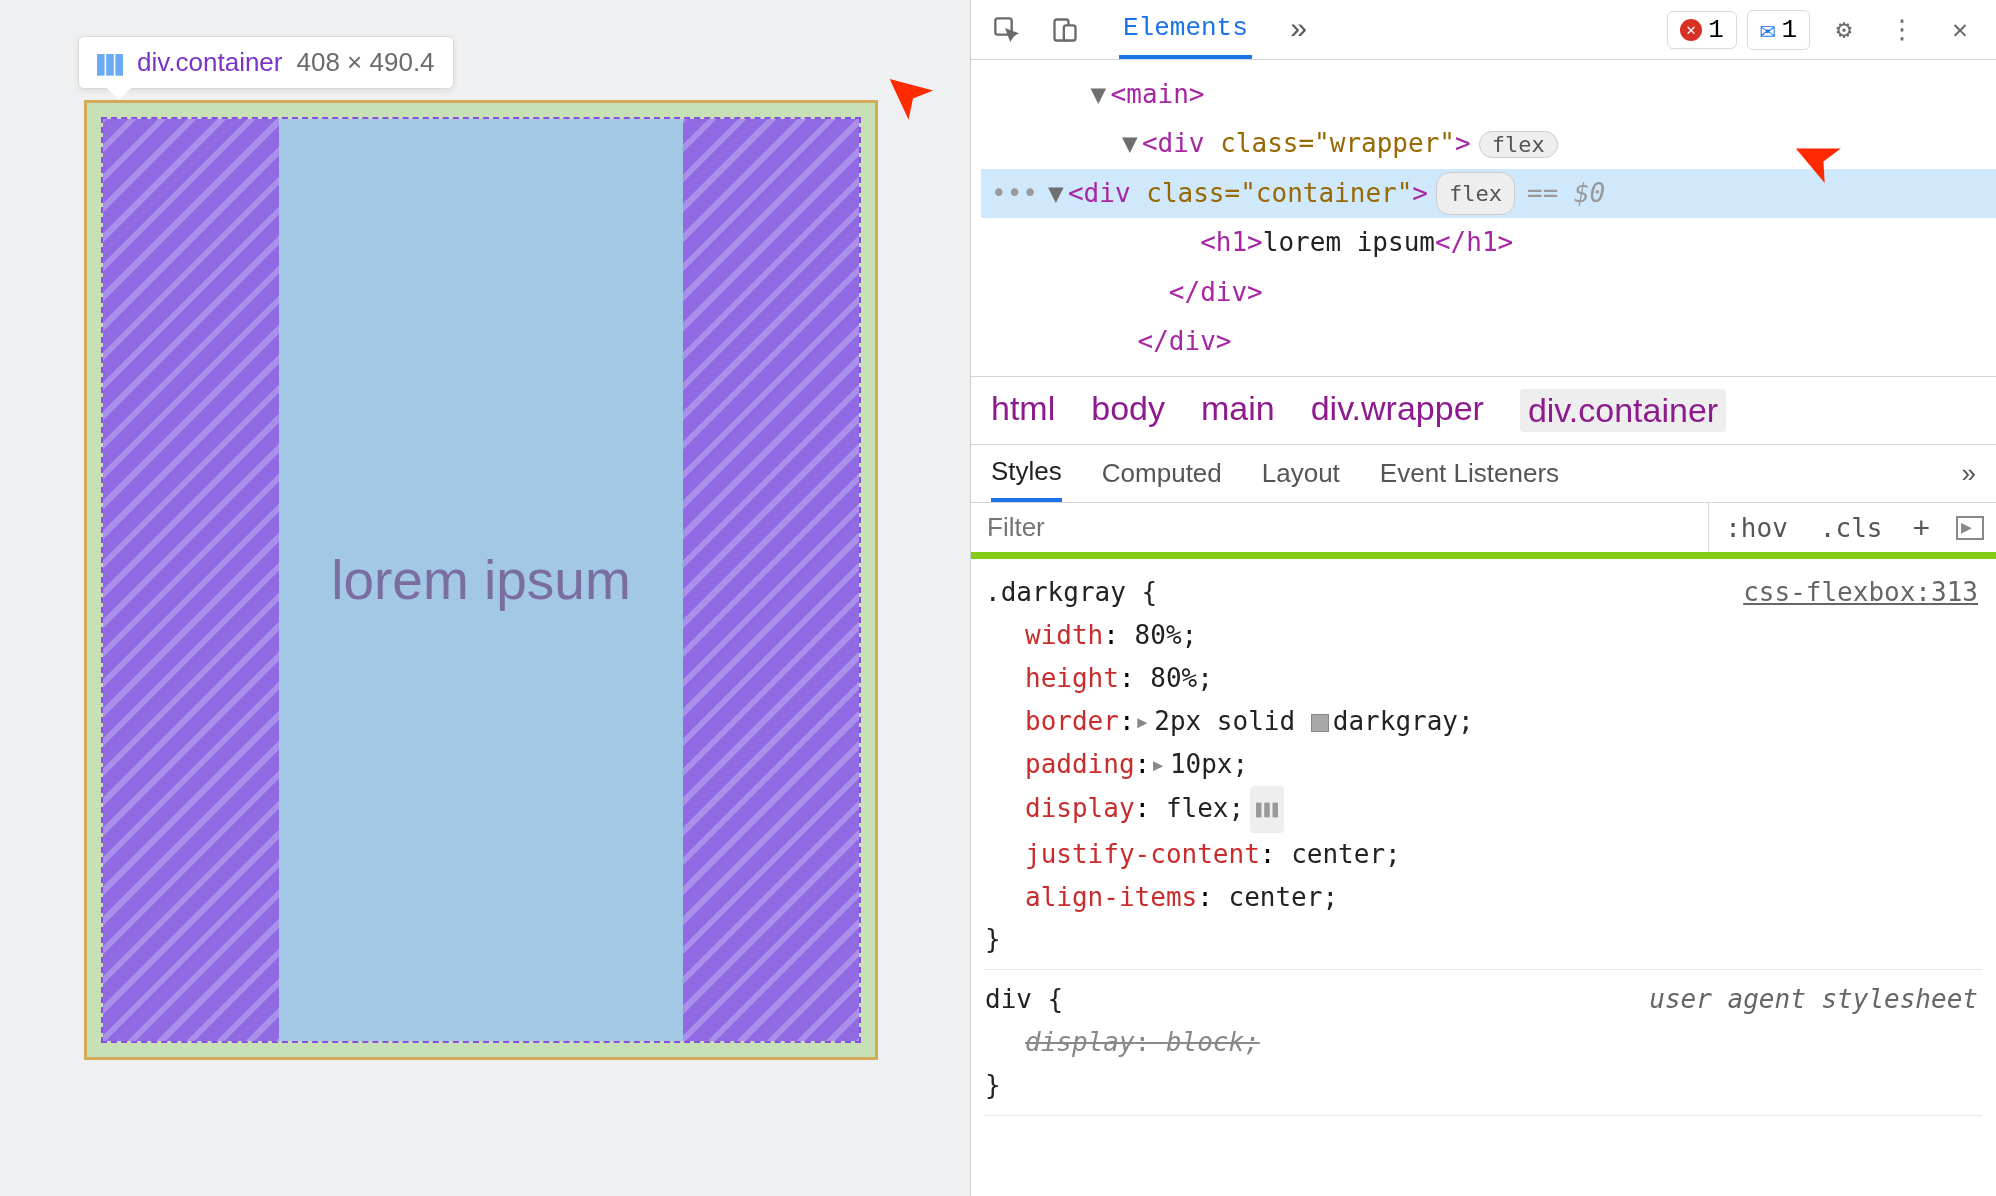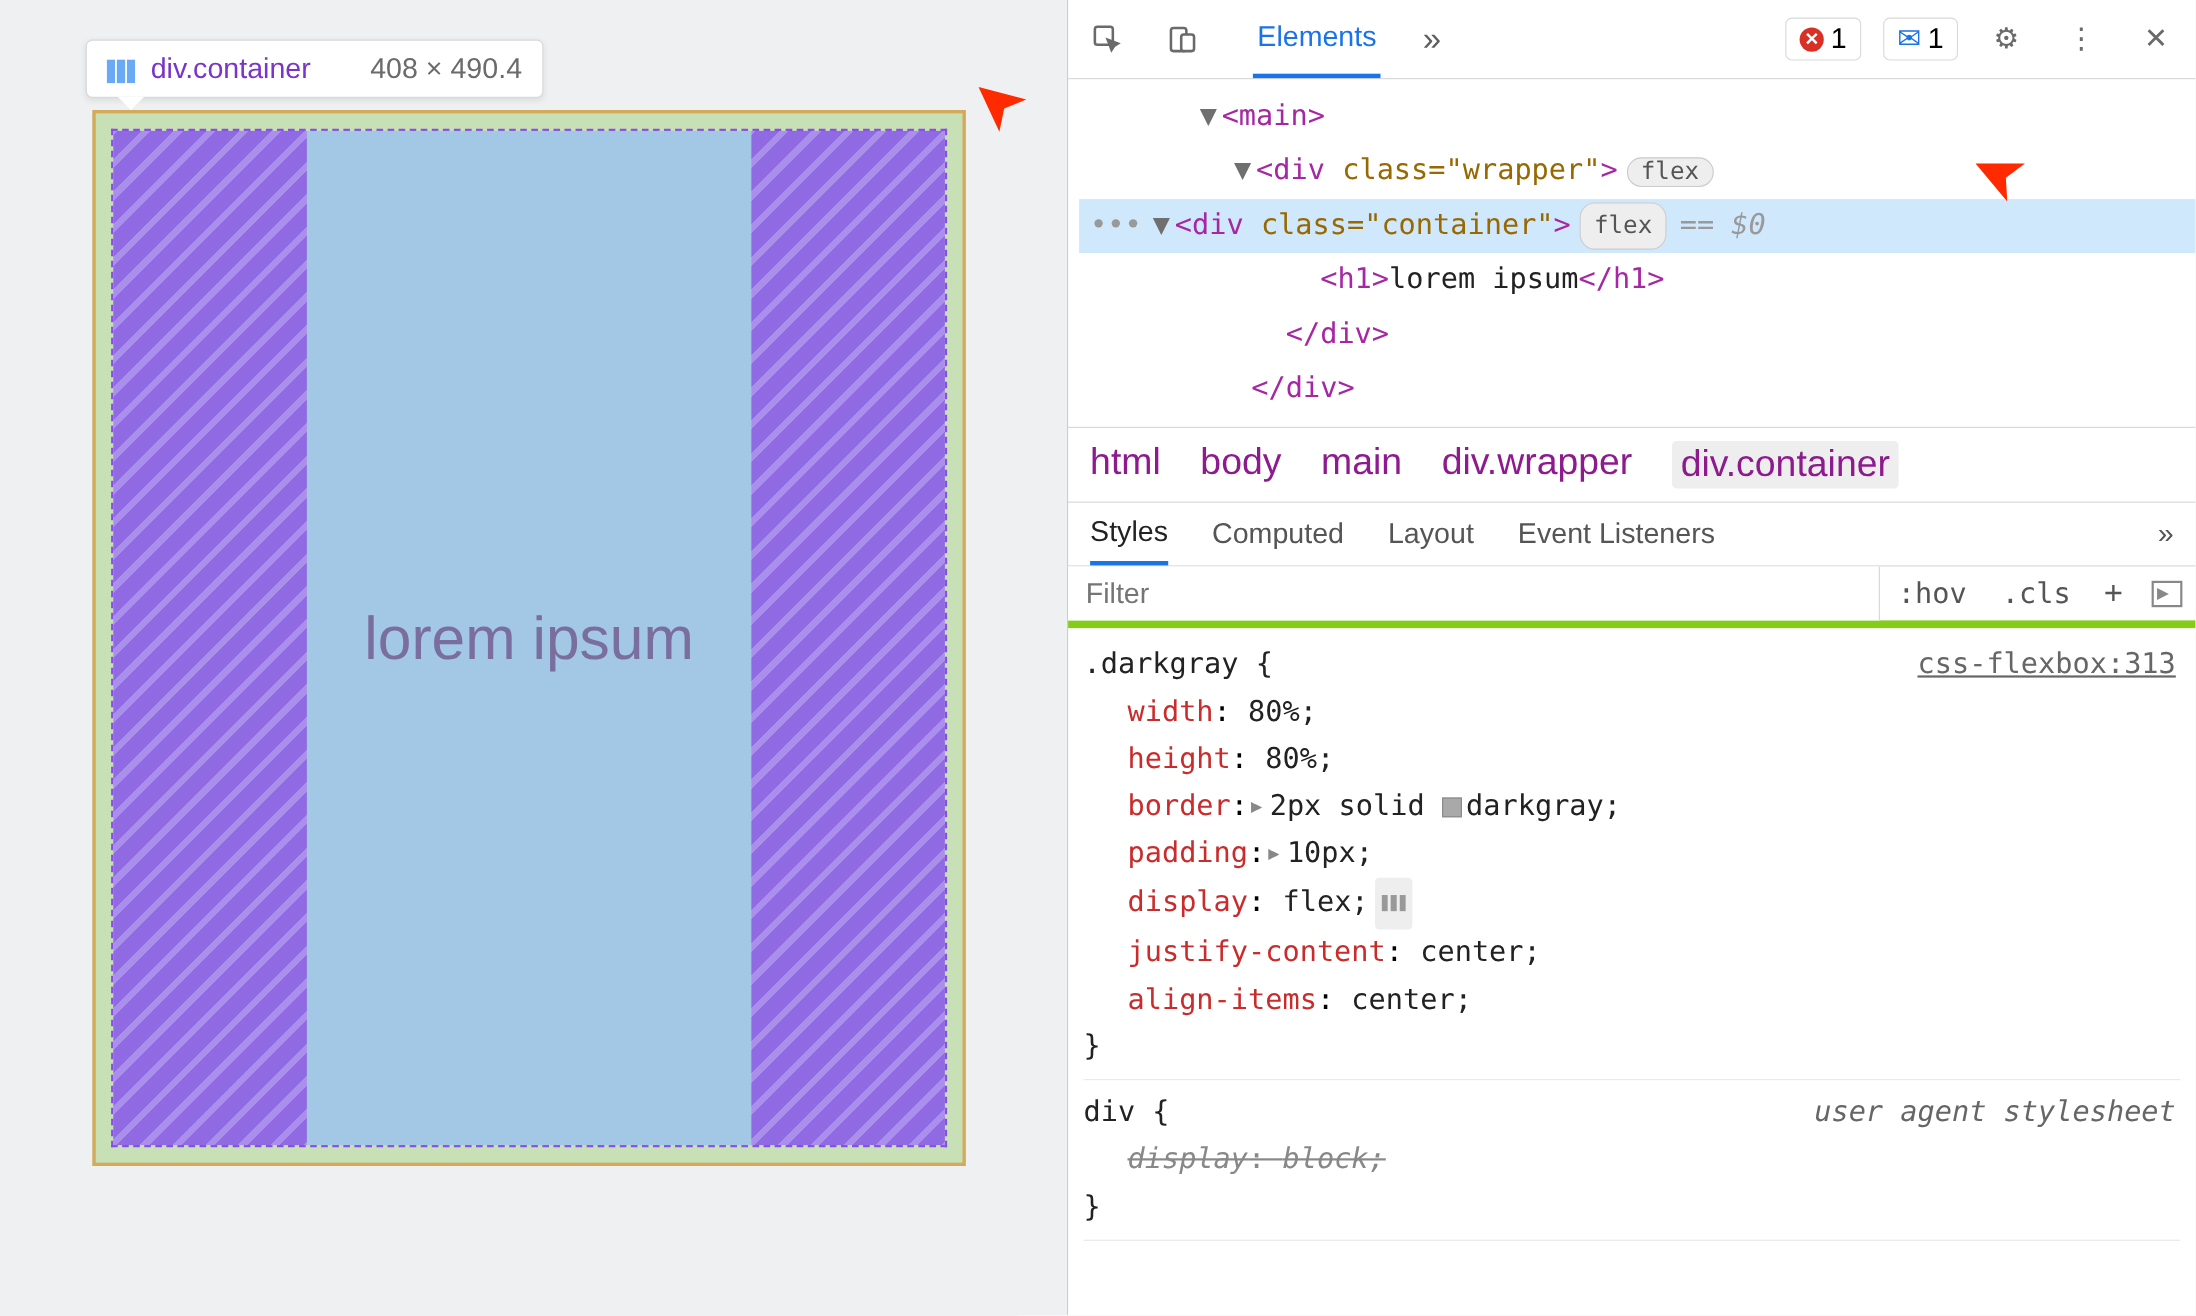--- a/index.html
+++ b/index.html
@@ -39,21 +39,21 @@
   width: 0; height: 0;
   border-left: 12px solid transparent;
   border-right: 12px solid transparent;
   border-top: 12px solid #fff;
 }
 .tooltip .flex-icon {
   width: 26px; height: 22px;
   display: inline-block;
 }
 .tooltip .el-name { color: #7a34c9; font-weight: 500; }
-.tooltip .dims { color: #6b6b6b; margin-left: 40px; }
+.tooltip .dims { color: #6b6b6b; }
 .arrow {
   position: absolute;
   font-size: 60px;
   color: #ff2a00;
 }
 .arrow.a1 { top: 60px; left: 880px; transform: rotate(220deg); }
 .arrow.a2 { top: 125px; left: 1790px; transform: rotate(205deg); }
 
 .inspected-box {
   width: 794px;
@@ -90,26 +90,27 @@
 
 .devtools {
   flex: 1;
   background: #fff;
   border-left: 1px solid #ccc;
   display: flex;
   flex-direction: column;
   font-size: 26px;
 }
 .dt-toolbar {
-  height: 72px;
+  height: 60px;
   border-bottom: 1px solid #d5d5d5;
   display: flex;
   align-items: center;
   padding: 0 12px;
-  gap: 20px;
+  gap: 10px;
+  font-family: Liberation Mono, monospace;
 }
 .icon-btn {
   width: 48px; height: 48px;
   display: flex; align-items: center; justify-content: center;
   color: #6a6a6a;
   border-radius: 4px;
 }
 .tabs-main {
   display: flex;
   gap: 28px;

